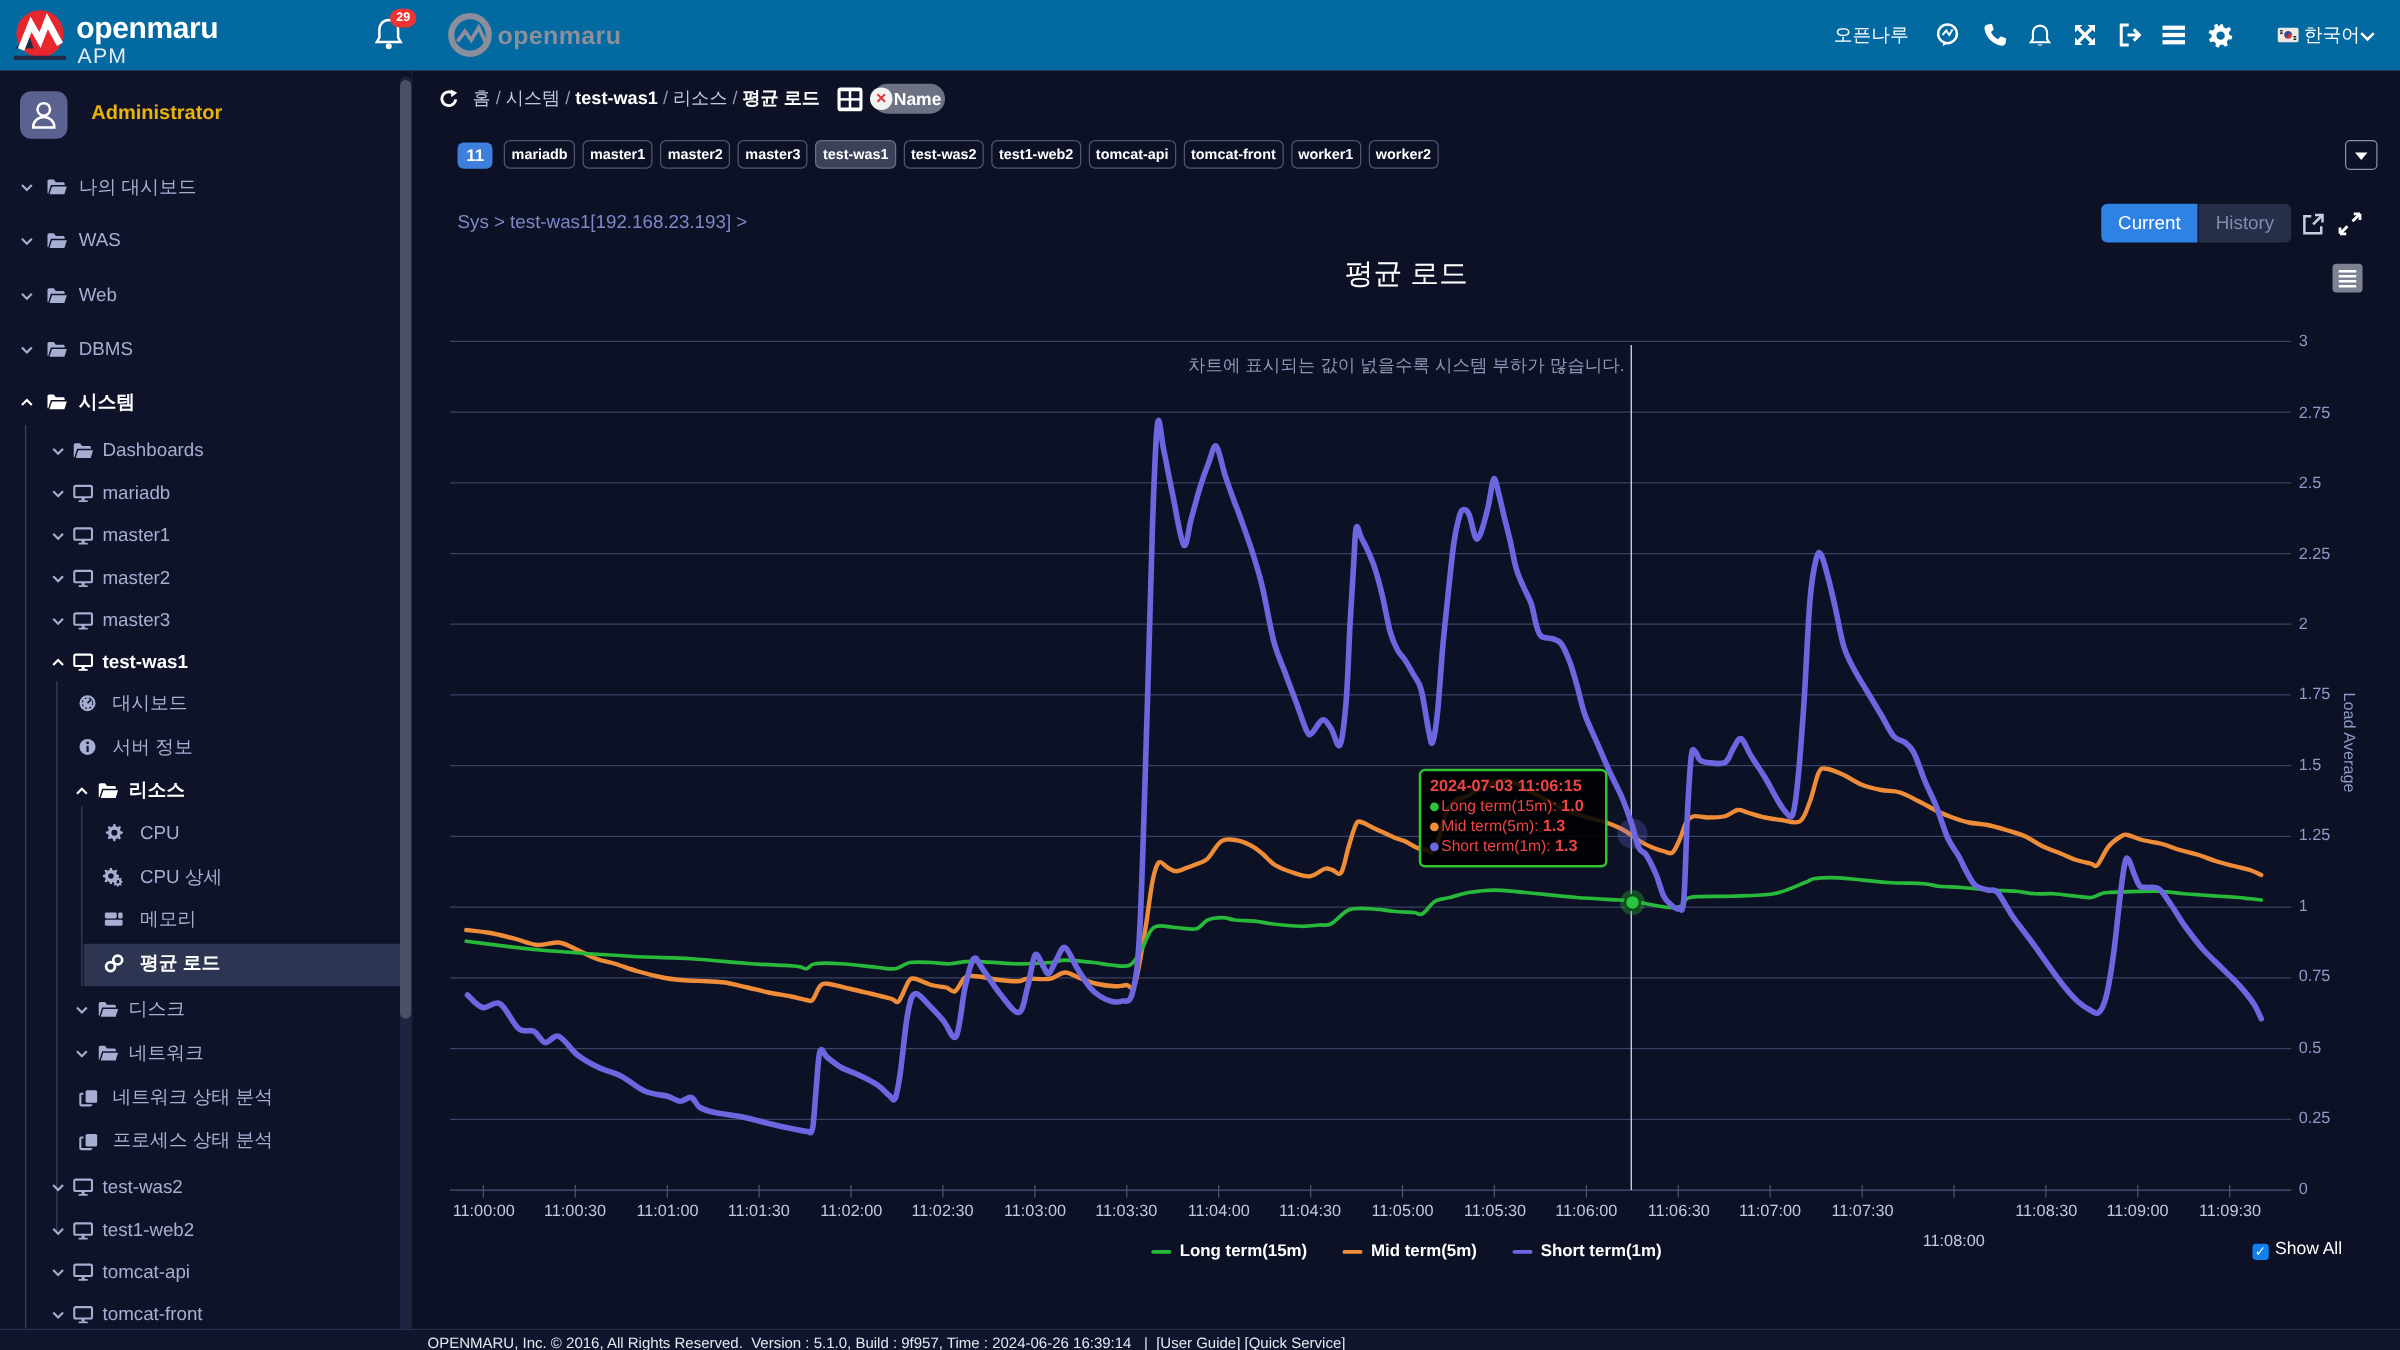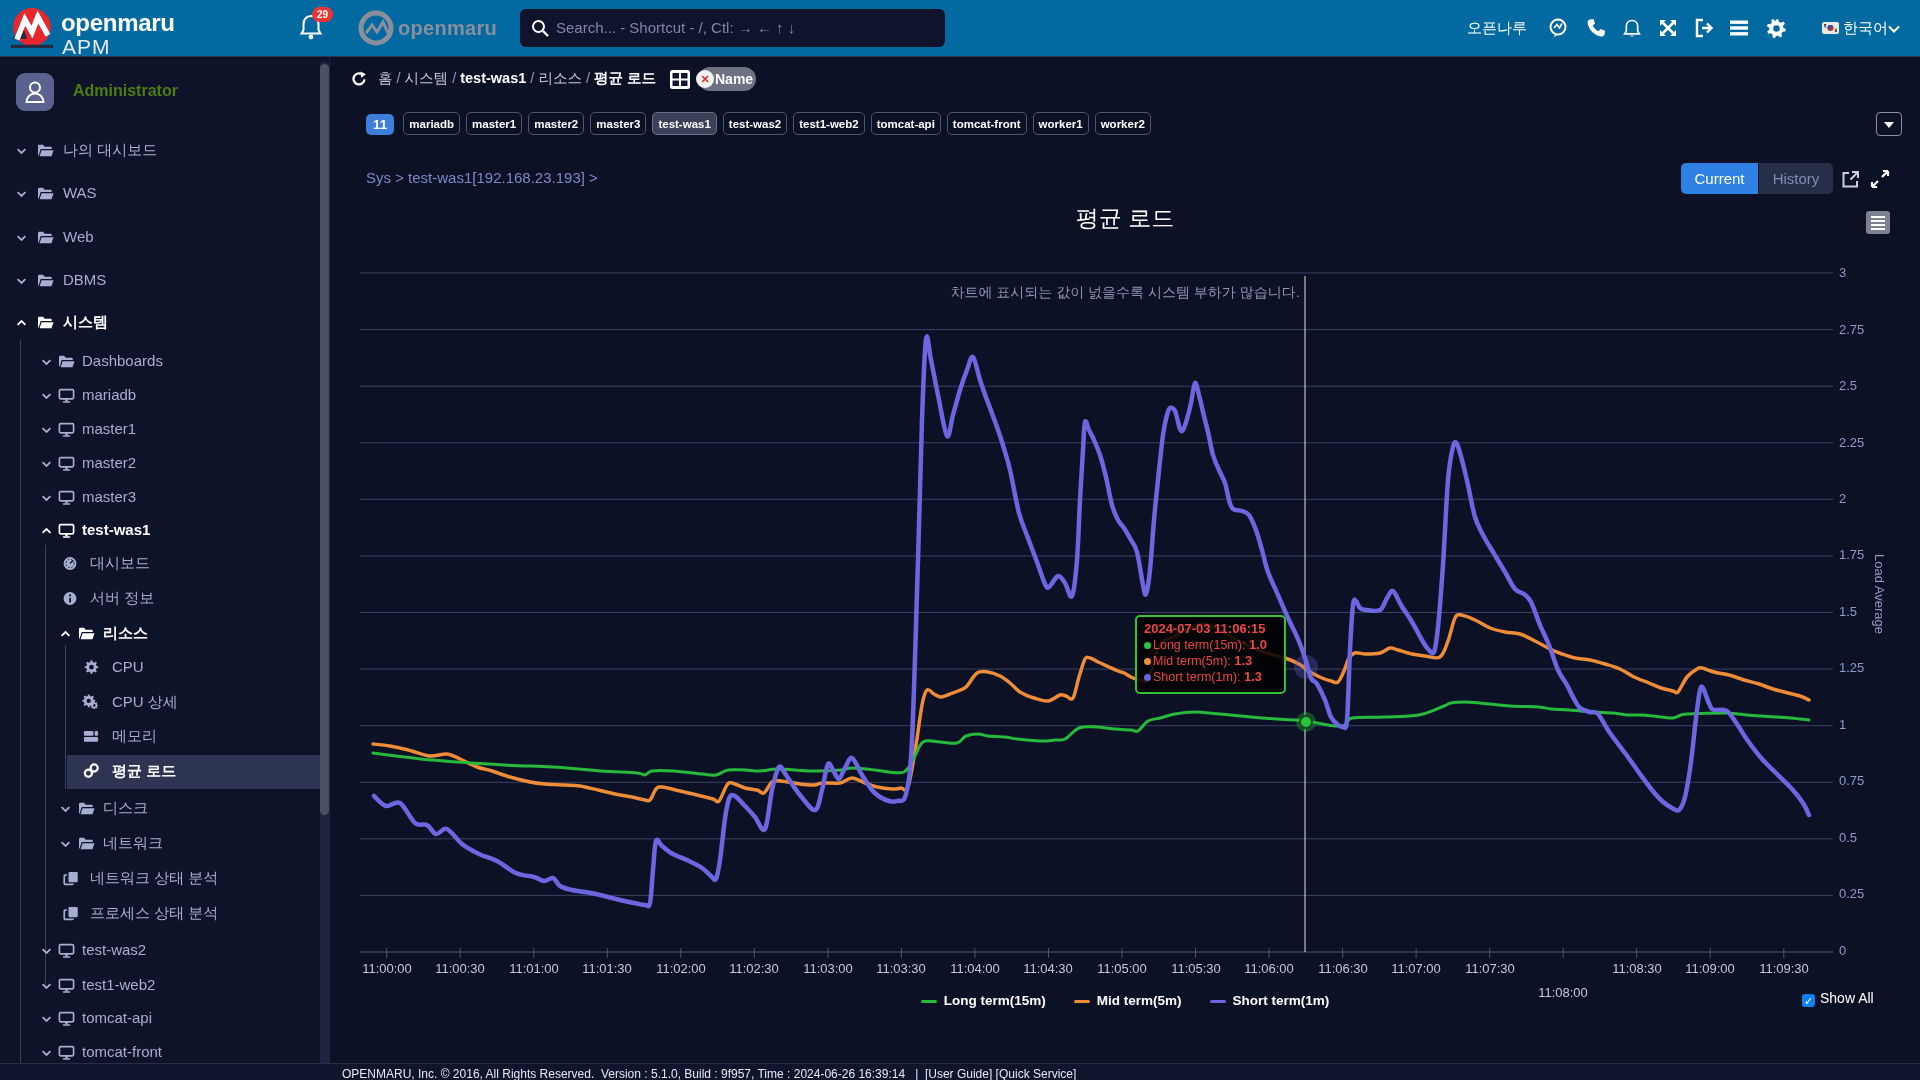--- a/index.html
+++ b/index.html
@@ -1,34 +1,34 @@
 <!DOCTYPE html>
 <html><head>
 <meta charset="utf-8">
 <style>
 * { margin:0; padding:0; box-sizing:border-box; }
 html,body { width:1920px; height:1080px; overflow:hidden; background:#0d1126; font-family:"Liberation Sans",sans-serif; }
 
 #topbar { position:absolute; left:0; top:0; width:1920px; height:57px; background:#0369a1; border-bottom:1px solid #2e3554; }
 #logoM { position:absolute; left:11px; top:6px; width:42px; height:42px; }
 .logotext { position:absolute; left:61px; top:9px; color:#fff; font-size:24px; font-weight:bold; letter-spacing:-0.3px; }
-.logosub { position:absolute; left:62px; top:35px; color:#e8eaf2; font-size:21px; letter-spacing:1px; }
+.logosub { position:absolute; left:62px; top:35px; color:#e8eaf2; font-size:17px; letter-spacing:1px; }
 #bellwrap { position:absolute; left:299px; top:13px; width:36px; height:32px; }
 .badge29 { position:absolute; left:13px; top:-6px; background:#e33; color:#fff; font-size:10px; font-weight:bold; border-radius:10px; padding:2px 5px; }
 #glogo { position:absolute; left:358px; top:9px; }
 #searchbox { position:absolute; left:520px; top:9px; width:425px; height:38px; background:#0f132b; border-radius:6px; color:#7d87a8; font-size:15px; line-height:38px; }
 #searchbox span { margin-left:36px; }
 .ticon { position:absolute; top:18px; }
 #toprightlabel { position:absolute; left:1467px; top:19px; color:#fff; font-size:15px; }
 #langsel { position:absolute; left:1822px; top:19px; color:#fff; font-size:15px; }
 
 #sidebar { position:absolute; left:0; top:57px; width:330px; height:1023px; background:#0e1329; border-right:1px solid #20263f; }
 #sbscroll { position:absolute; left:320px; top:7px; width:9px; height:751px; background:#4a5066; border-radius:5px; }
 #avatar { position:absolute; left:16px; top:16px; width:38px; height:38px; background:#5b628f; border-radius:9px; }
-#avname { position:absolute; left:73px; top:25px; color:#4d7c0f; font-size:16px; font-weight:bold; }
+#avname { position:absolute; left:73px; top:25px; color:#eab308; font-size:16px; font-weight:bold; }
 .trow { position:absolute; left:0; height:24px; color:#a6aed1; font-size:15px; white-space:nowrap; }
 .trow.sel { color:#fff; font-weight:bold; }
 .hlrow { position:absolute; left:67px; top:698px; width:253px; height:34px; background:#2e3553; }
 .vline { position:absolute; width:1px; background:#3a415c; }
 
 #main { position:absolute; left:330px; top:57px; width:1590px; height:1006px; background:#0d1126; }
 #crumb { position:absolute; left:22px; top:12px; color:#c3c9dc; font-size:14.5px; }
 #crumb b { color:#fff; }
 .chip { display:inline-block; border:1px solid #515670; border-radius:5px; color:#fff; font-size:11.5px; font-weight:bold; padding:4px 5px 3px 5px; margin-right:6px; background:transparent; vertical-align:top; line-height:14px; }
 .chip.on { background:#3a4158; border-color:#6a7088; }
@@ -73,26 +73,20 @@
         <path d="M12 3 C7 3 4.5 7 4.5 11 L4.5 17 L2.5 20.5 L21.5 20.5 L19.5 17 L19.5 11 C19.5 7 17 3 12 3 Z" fill="none" stroke="#fff" stroke-width="2"></path>
         <circle cx="12" cy="24" r="2.4" fill="#fff"></circle>
       </svg>
   <span class="badge29">29</span>
 </div>
 <svg id="glogo" width="180" height="40" viewBox="0 0 180 40">
   <circle cx="18" cy="19" r="15" fill="none" stroke="#8a8f9b" stroke-width="5"></circle>
   <path d="M8,24 L14,16 19,23 25,13 30,24" fill="none" stroke="#8a8f9b" stroke-width="3"></path>
   <text x="40" y="26" fill="#8a8f9b" font-size="20" font-weight="bold" letter-spacing="0.3">openmaru</text>
 </svg>
-<div id="searchbox"><span>Search... - Shortcut - /, Ctl: → ← ↑ ↓</span>
-<svg style="position:absolute;left:10px;top:9px;" width="20" height="20" viewBox="0 0 20 20">
-        <circle cx="8.5" cy="8.5" r="5.5" fill="none" stroke="#fff" stroke-width="2"></circle>
-        <line x1="13" y1="13" x2="18" y2="18" stroke="#fff" stroke-width="2.4"></line>
-      </svg>
-</div>
 <div id="toprightlabel">오픈나루</div>
 <svg class="ticon" style="left:1549px;" width="20" height="20" viewBox="0 0 20 20">
       <circle cx="9" cy="9" r="7.5" fill="none" stroke="#fff" stroke-width="2"></circle>
       <path d="M5,10 L8,6.5 10.5,10 13,5.5" fill="none" stroke="#fff" stroke-width="1.6"></path>
       <path d="M6,15.5 L5,19 L9.5,16.4 Z" fill="#fff"></path>
     </svg>
 <svg class="ticon" style="left:1586px;" width="20" height="20" viewBox="0 0 20 20">
       <path d="M4.2,1.5 L7.5,1 9,5.5 6.8,7.5 C7.8,10 10,12.3 12.5,13.3 L14.6,11 19,12.7 18.6,15.9 C18.3,17.5 17,18.7 15.3,18.5 8.4,17.7 2.4,11.7 1.6,4.8 1.4,3.1 2.6,1.7 4.2,1.5 Z" fill="#fff"></path>
     </svg>
 <svg class="ticon" style="left:1622px;" width="20" height="20" viewBox="0 0 24 24">

